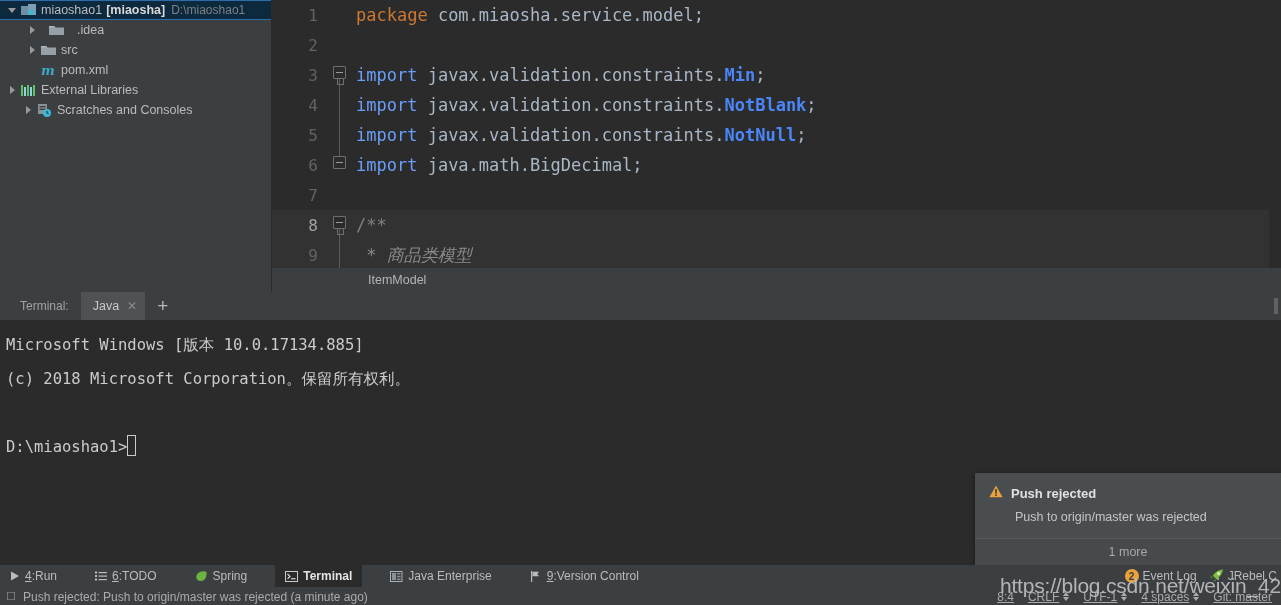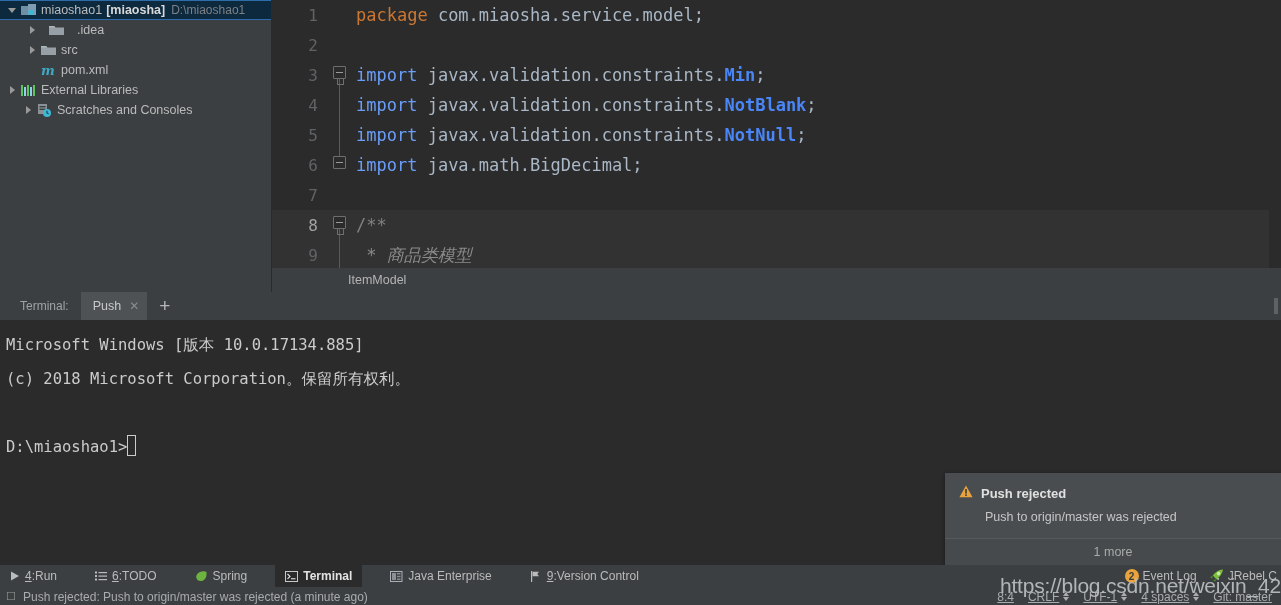--- a/index.html
+++ b/index.html
@@ -142,21 +142,21 @@
   
   #breadcrumb {
     position: absolute;
     left: 272px; top: 268px;
     width: 1009px; height: 24px;
     background: #3c3f41;
     display: flex; align-items: center;
     box-sizing: border-box;
   }
   #breadcrumb .crumb {
-    margin-left: 76px;
+    margin-left: 96px;
     font-size: 12.5px;
     color: #b4b4b4;
   }
 
   
   #term-tabbar {
     position: absolute;
     left: 0; top: 292px;
     width: 1281px; height: 28px;
     background: #3c3f41;
@@ -219,21 +219,21 @@
     width: 9px; height: 21px;
     border: 1px solid #c9ccc9;
     box-sizing: border-box;
     vertical-align: -4px;
   }
 
   
   #notif {
     position: absolute;
     right: 0; top: 473px;
-    width: 336px;
+    width: 306px;
     background: #4a4d4f;
     box-shadow: 0 1px 4px rgba(0,0,0,0.45);
     font-size: 12.5px;
   }
   #notif .nbody { padding: 12px 14px 14px 14px; }
   #notif .ntitle {
     display: flex; align-items: center;
     font-weight: bold; color: #e0e0e0;
     font-size: 13px;
   }
@@ -517,21 +517,21 @@
     <div id="editor-rightstrip"></div>
   </div>
 
   <div id="breadcrumb">
     <span class="crumb">ItemModel</span>
   </div>
 
   <div id="term-tabbar">
     <span class="tl">Terminal:</span>
     <div class="term-tab">
-      <span>Push</span>
+      <span>Java</span>
       <span class="x">✕</span>
     </div>
     <span class="term-plus">+</span>
     <span class="tabbar-right"></span>
   </div>
 
   <div id="terminal">
     <div class="tline">Microsoft Windows [版本 10.0.17134.885]</div>
     <div class="tline">(c) 2018 Microsoft Corporation。保留所有权利。</div>
     <div class="tline"></div>

